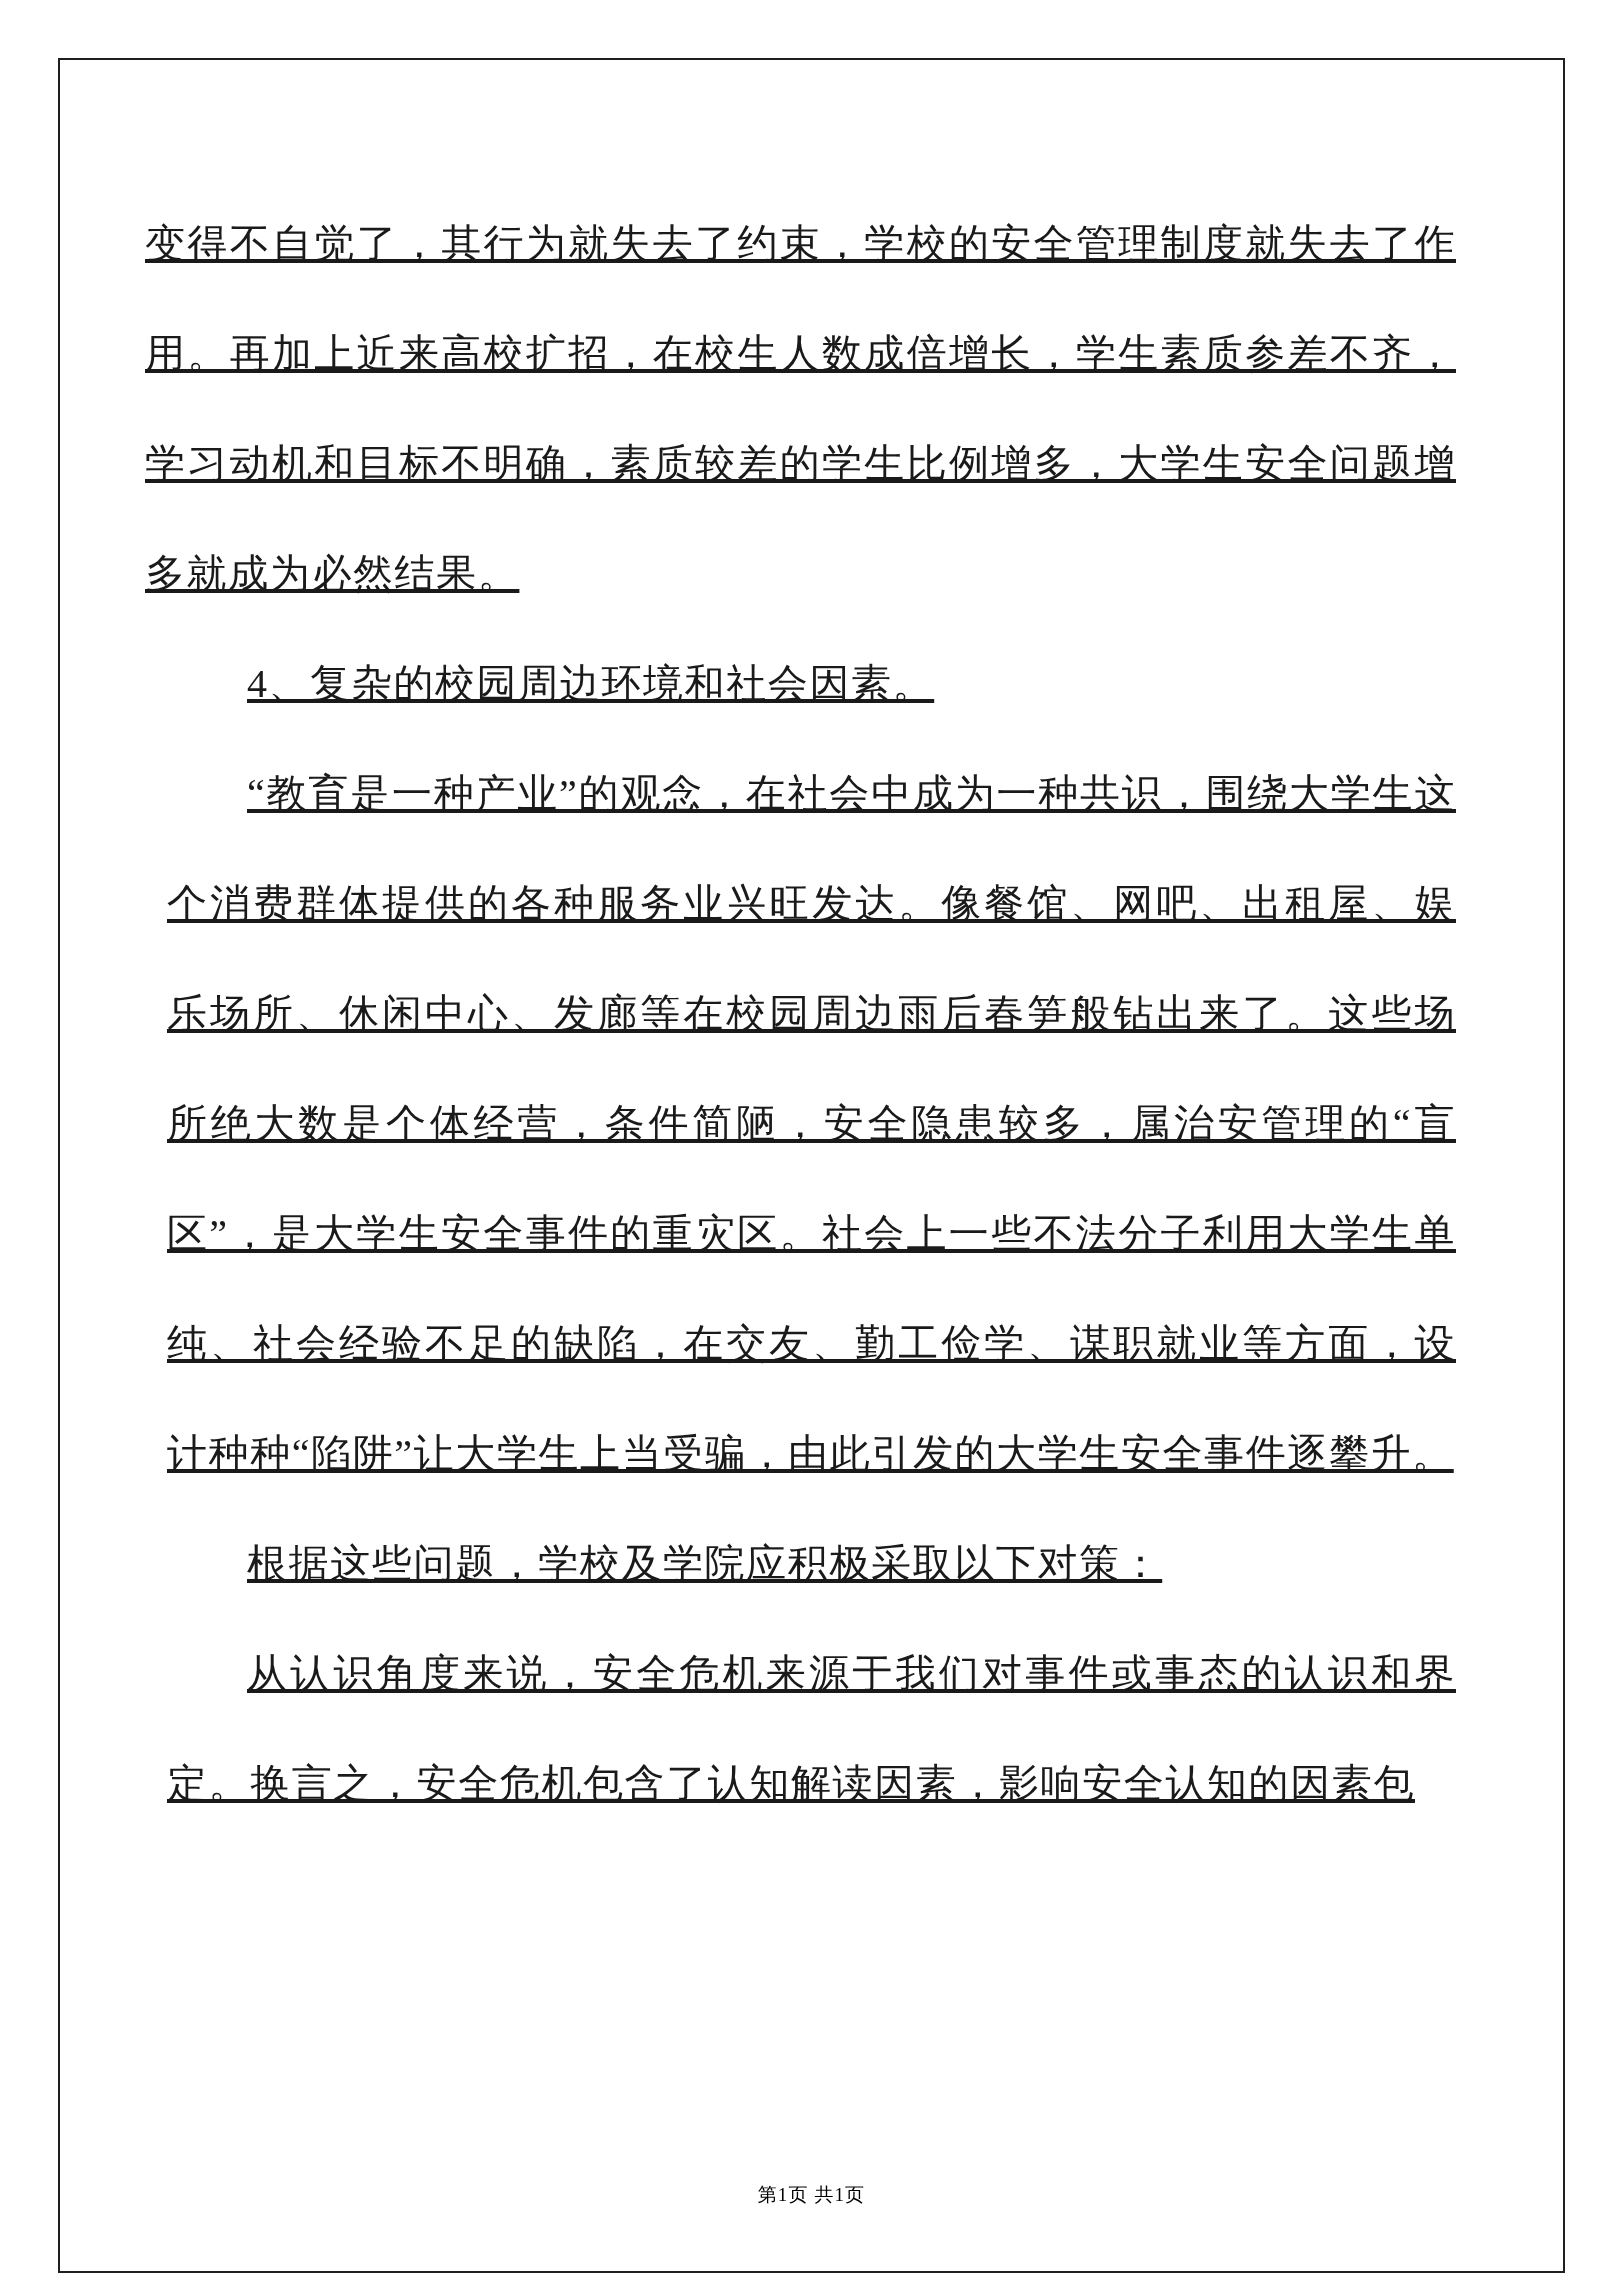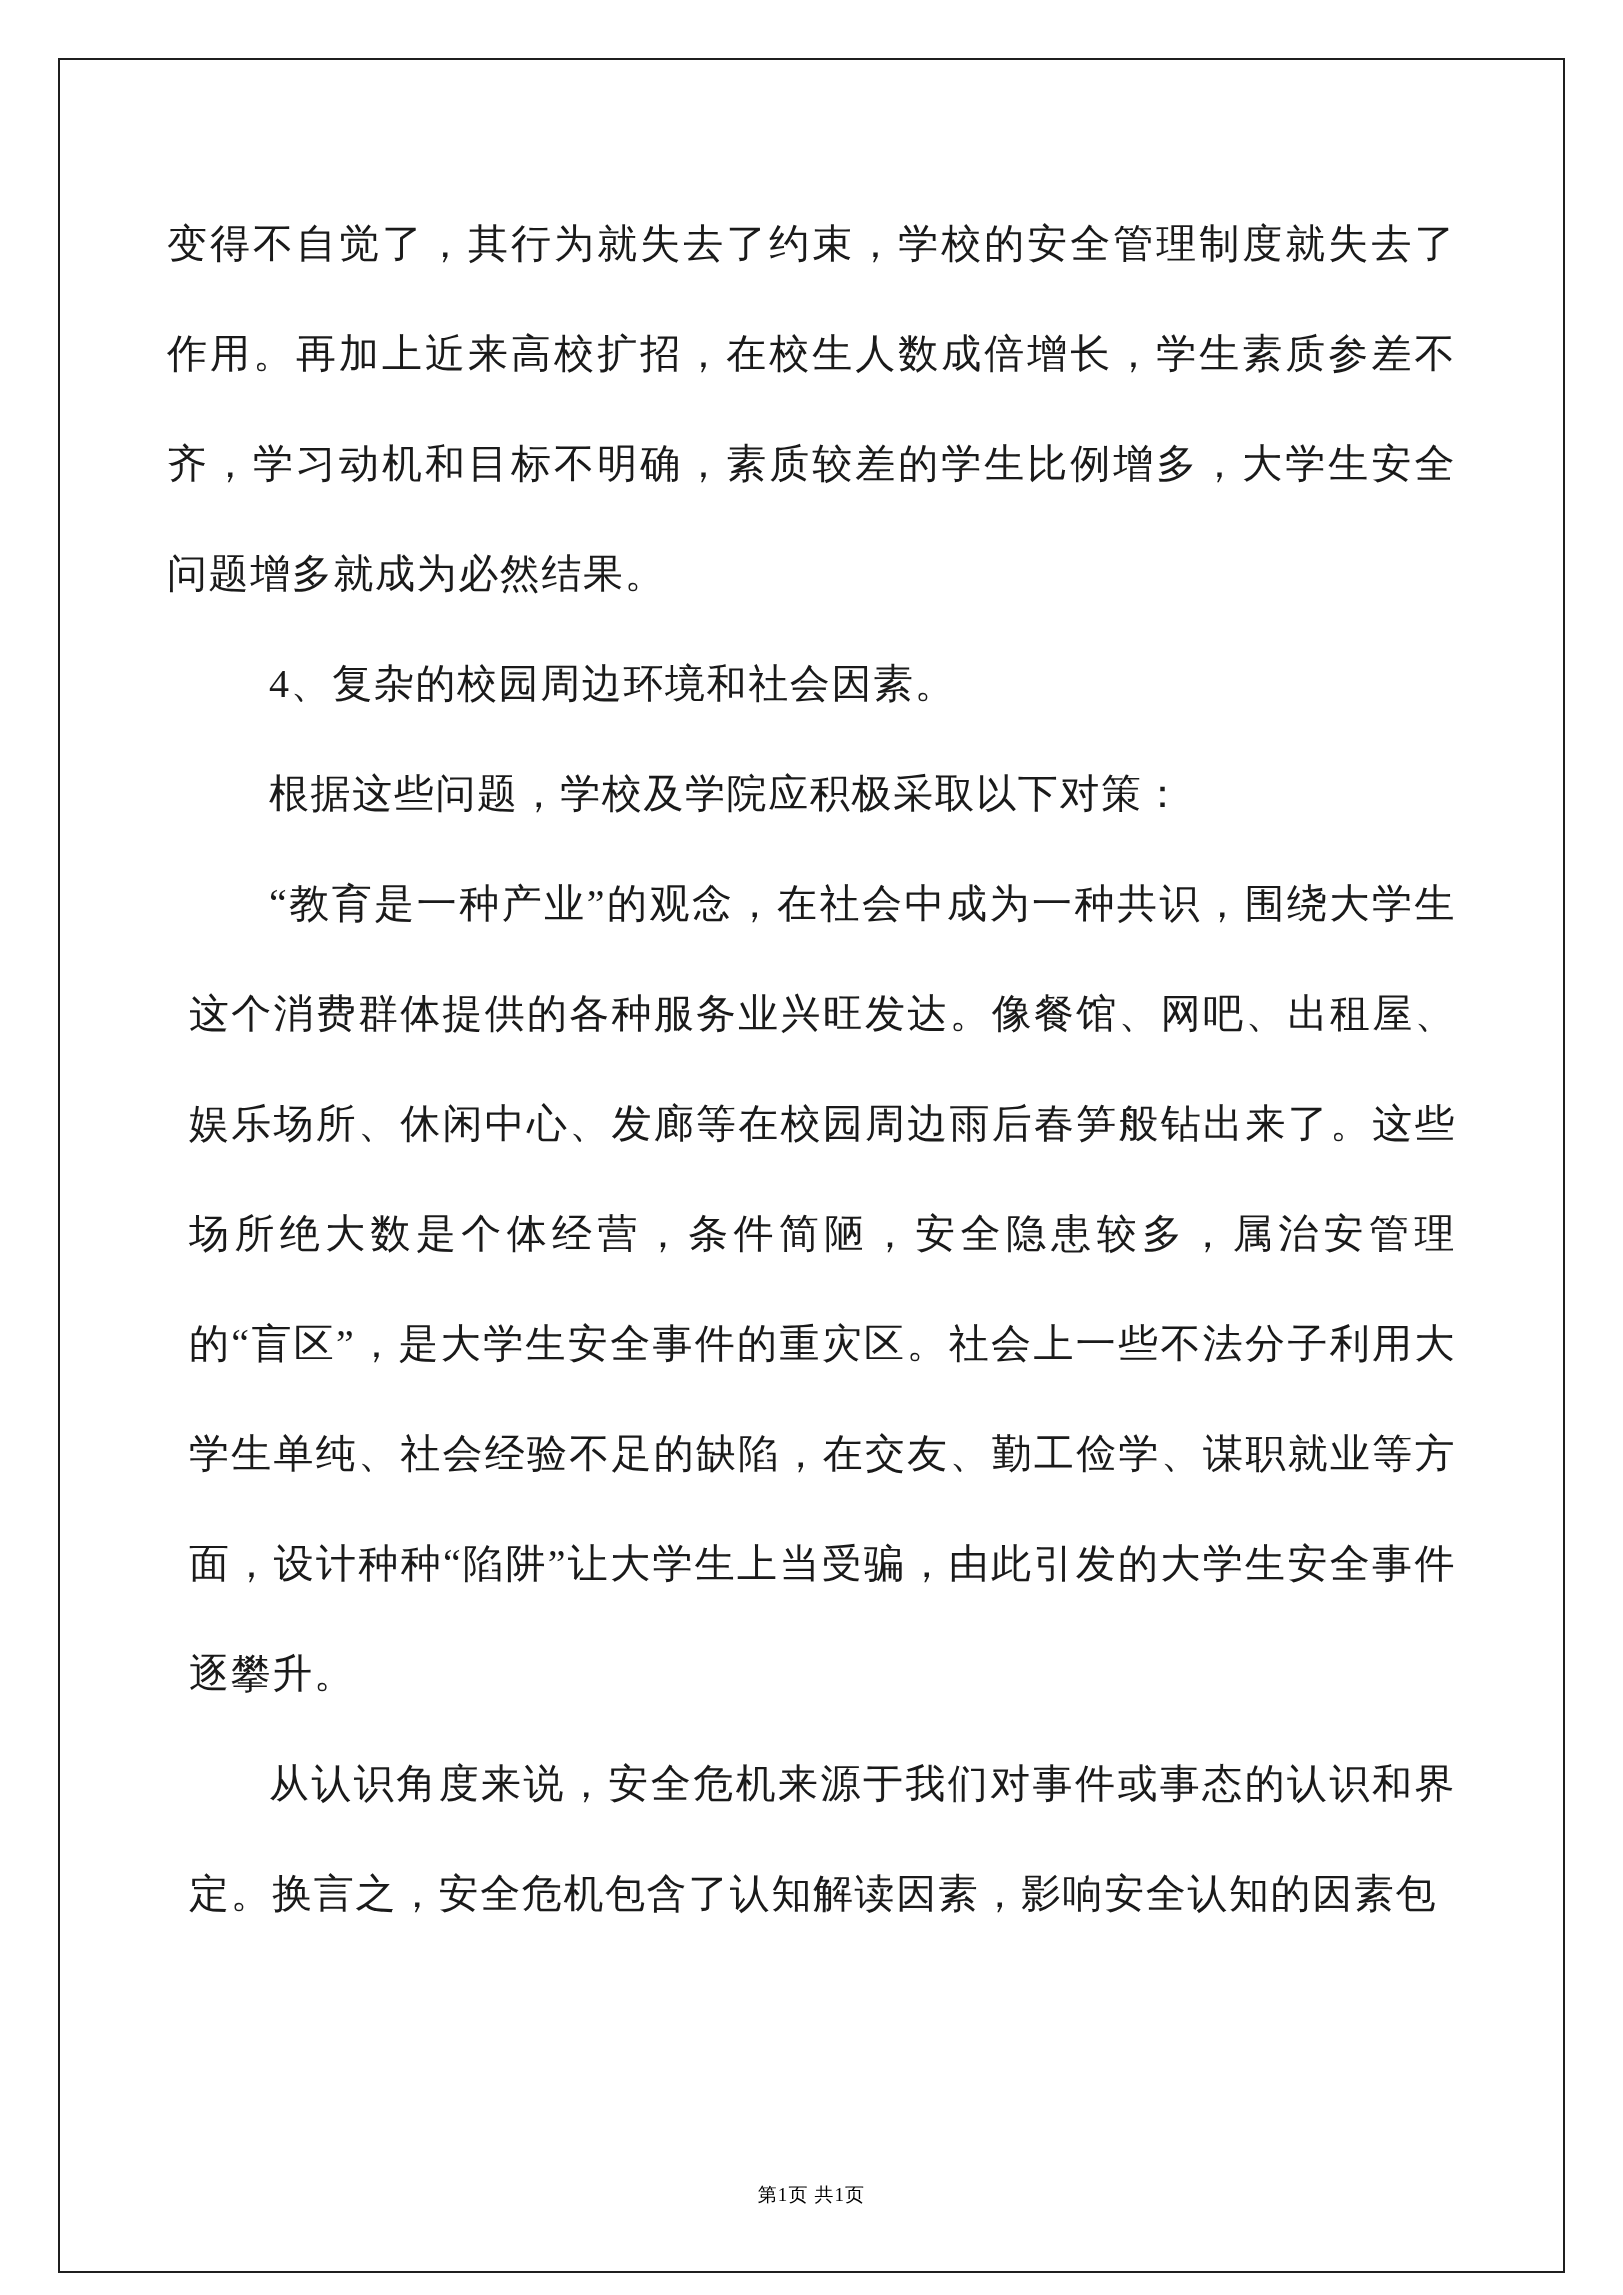--- a/index.html
+++ b/index.html
@@ -23,22 +23,23 @@
     right: 58px;
     bottom: 22.4px;
     border: 2.2px solid #1f1f1f;
     box-sizing: border-box;
   }
   .content {
     position: absolute;
     left: 0;
     top: 0;
     right: 4px;
-    padding: 129px 103px 0 107px;
+    padding: 129px 103px 0 85px;
     box-sizing: border-box;
+    text-decoration: underline;
   }
   .para {
     margin: 0;
     font-size: 40px;
     line-height: 110px;
     letter-spacing: 1.6px;
     text-align: justify;
     text-align-last: left;
     word-break: break-all;
   }
@@ -58,20 +59,20 @@
   }
 </style>
 </head>
 <body>
 
 <div class="page">
   <div class="page-border">
     <div class="content">
       <p class="para">变得不自觉了，其行为就失去了约束，学校的安全管理制度就失去了作用。再加上近来高校扩招，在校生人数成倍增长，学生素质参差不齐，学习动机和目标不明确，素质较差的学生比例增多，大学生安全问题增多就成为必然结果。</p>
       <p class="para indent">4、复杂的校园周边环境和社会因素。</p>
+      <p class="para indent">“教育是一种产业”的观念，在社会中成为一种共识，围绕大学生这个消费群体提供的各种服务业兴旺发达。像餐馆、网吧、出租屋、娱乐场所、休闲中心、发廊等在校园周边雨后春笋般钻出来了。这些场所绝大数是个体经营，条件简陋，安全隐患较多，属治安管理的“盲区”，是大学生安全事件的重灾区。社会上一些不法分子利用大学生单纯、社会经验不足的缺陷，在交友、勤工俭学、谋职就业等方面，设计种种“陷阱”让大学生上当受骗，由此引发的大学生安全事件逐攀升。</p>
       <p class="para indent">根据这些问题，学校及学院应积极采取以下对策：</p>
-      <p class="para indent">“教育是一种产业”的观念，在社会中成为一种共识，围绕大学生这个消费群体提供的各种服务业兴旺发达。像餐馆、网吧、出租屋、娱乐场所、休闲中心、发廊等在校园周边雨后春笋般钻出来了。这些场所绝大数是个体经营，条件简陋，安全隐患较多，属治安管理的“盲区”，是大学生安全事件的重灾区。社会上一些不法分子利用大学生单纯、社会经验不足的缺陷，在交友、勤工俭学、谋职就业等方面，设计种种“陷阱”让大学生上当受骗，由此引发的大学生安全事件逐攀升。</p>
       <p class="para indent">从认识角度来说，安全危机来源于我们对事件或事态的认识和界定。换言之，安全危机包含了认知解读因素，影响安全认知的因素包</p>
     </div>
     <div class="footer">第1页  共1页</div>
   </div>
 </div>
 
 
 </body></html>

